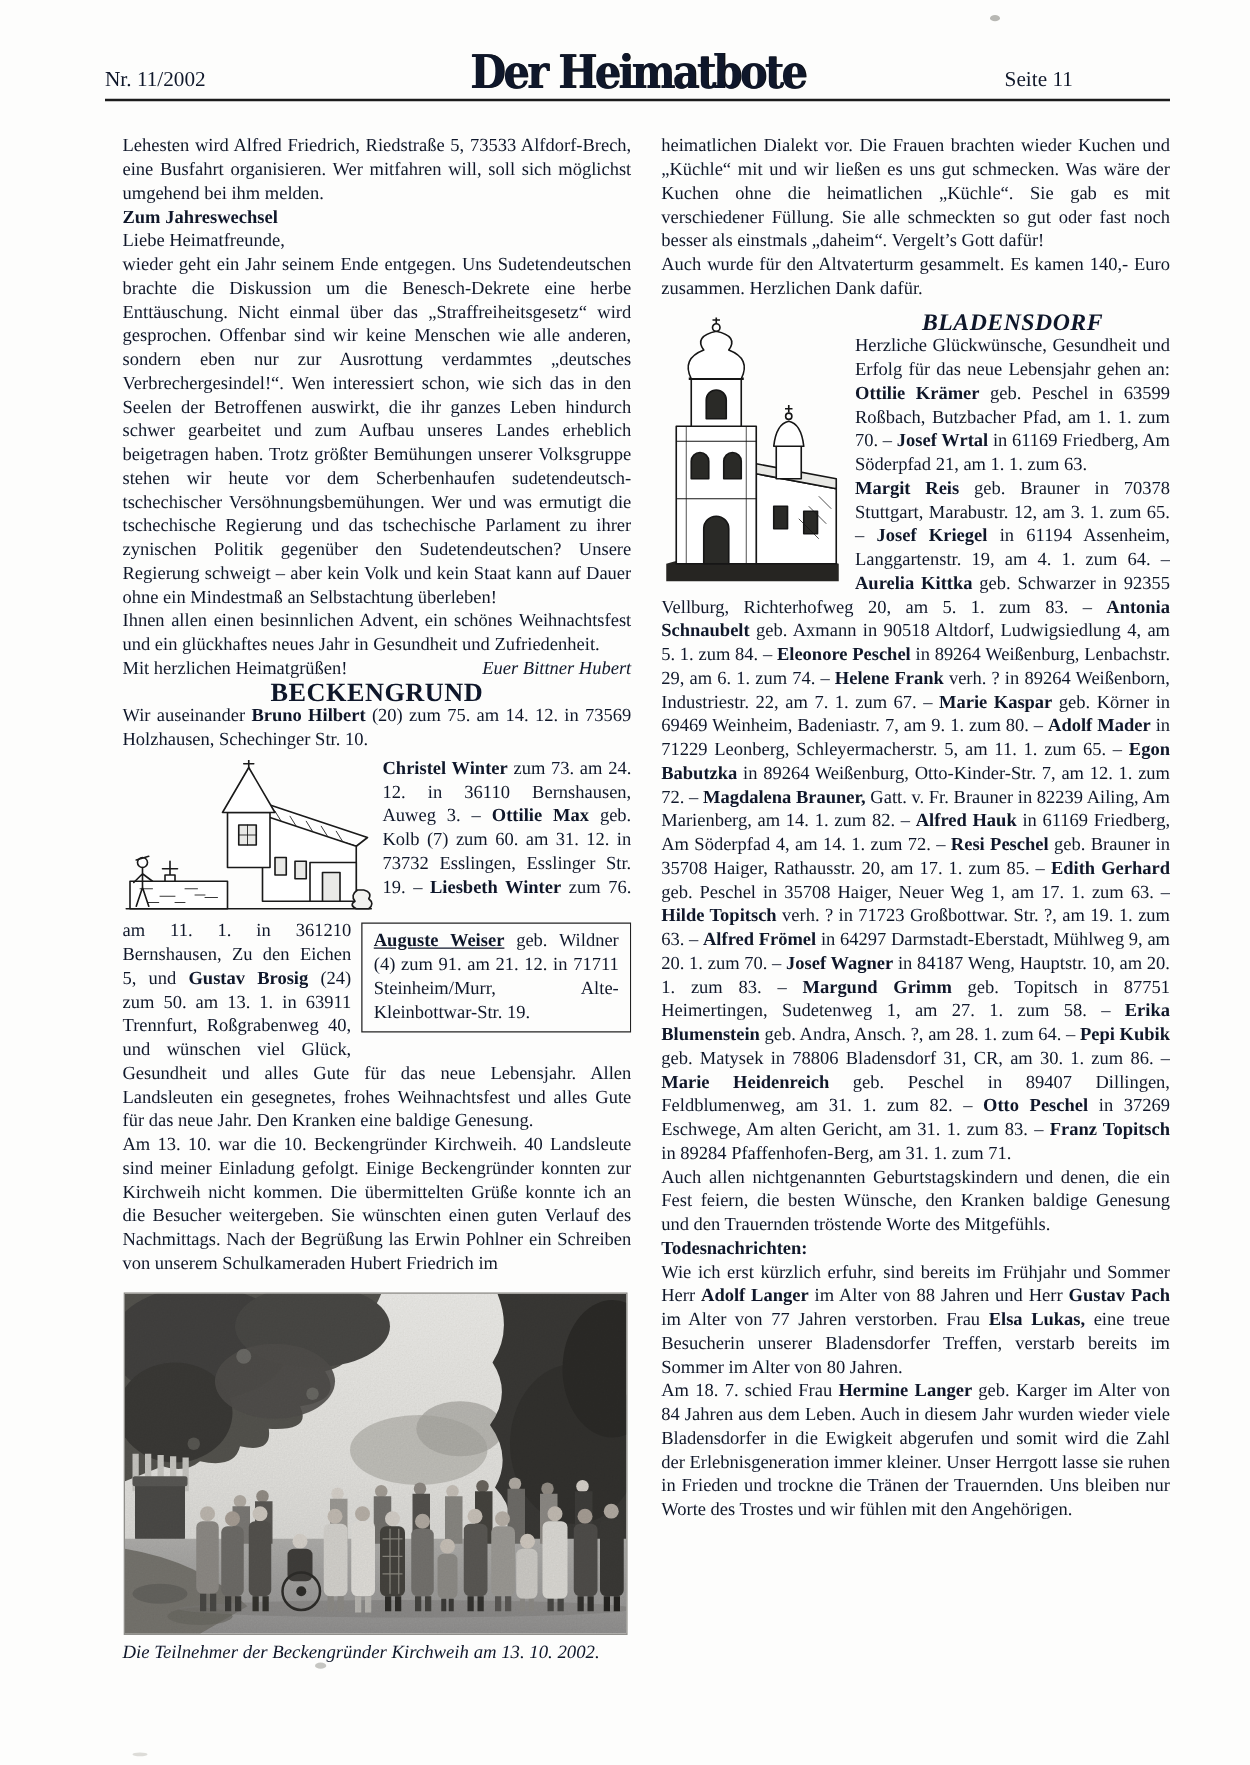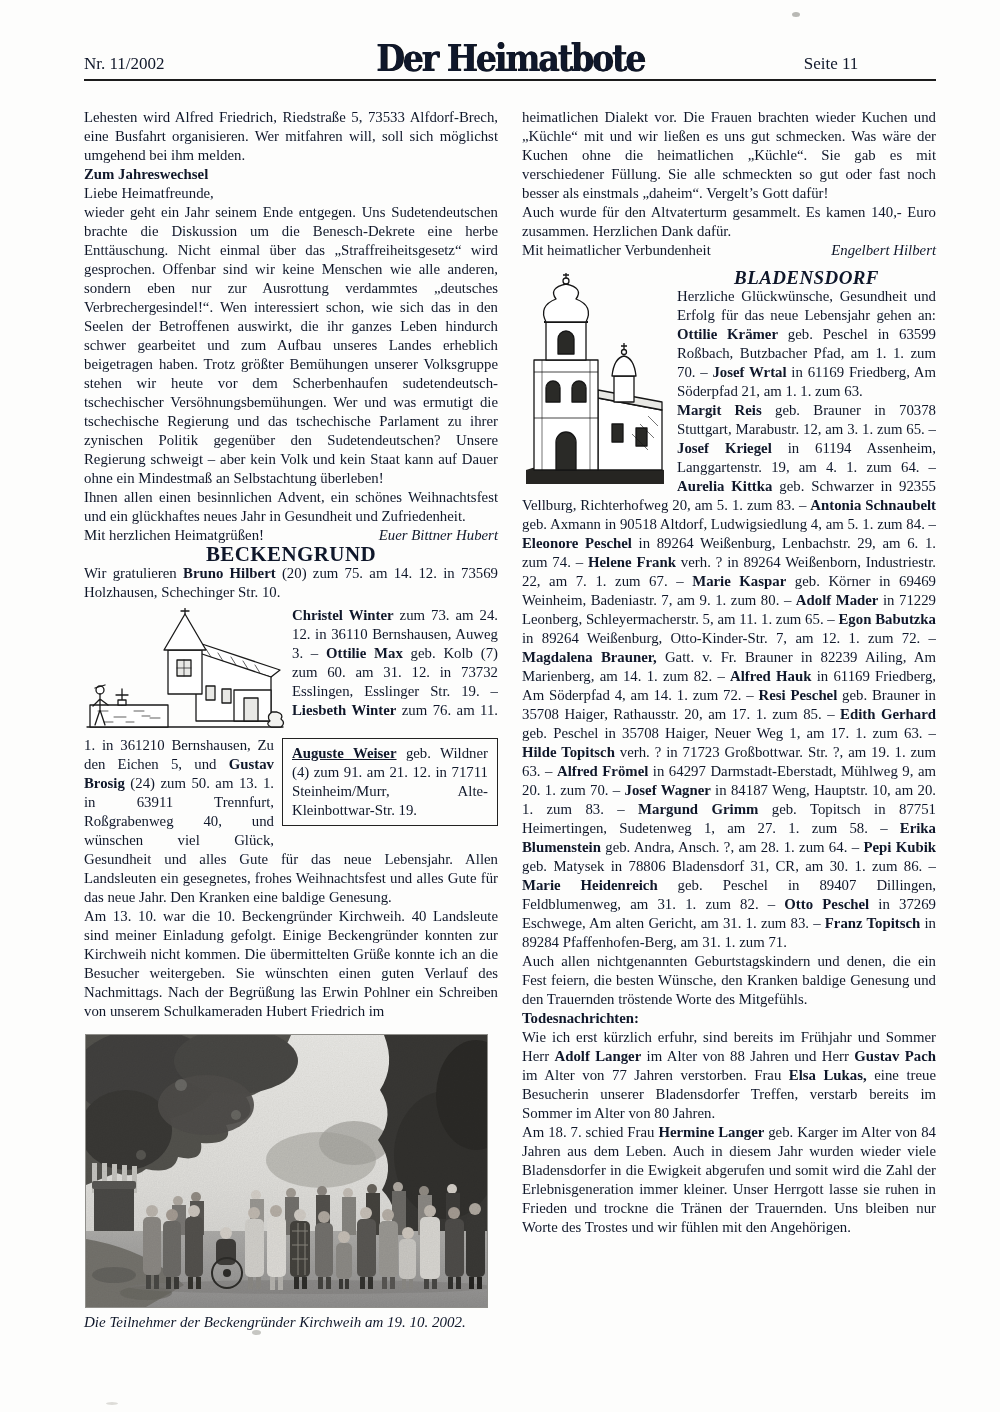--- a/index.html
+++ b/index.html
@@ -7,21 +7,21 @@
         color:#0f172a;font-family:"Liberation Serif",serif;overflow:hidden;}
   
   .hdr{position:absolute;top:46px;left:84px;right:64px;display:flex;align-items:flex-end;
        border-bottom:2.5px solid #1c1c1c;padding-bottom:5px;}
   .hdr .issue{width:210px;font-size:17px;}
   .hdr .masthead{flex:1;text-align:center;font-family:"DejaVu Serif",serif;font-weight:700;
        font-size:33px;letter-spacing:-2px;line-height:0.85;transform:scaleY(1.12);
        transform-origin:bottom;text-shadow:0.7px 0 0 #111;}
   .hdr .pageno{width:210px;text-align:center;font-size:17px;}
   
-  .cols{position:absolute;top:108px;left:84px;right:64px;display:flex;gap:24px;}
+  .cols{position:absolute;top:108px;left:98px;right:64px;display:flex;gap:24px;}
   .col{width:414px;font-size:14.8px;line-height:19px;text-align:justify;}
   .col p{margin:0;} .mt10{margin-top:10px;} .mt16{margin-top:16px;}
   .subhead{font-weight:700;margin:7px 0 0;}
   .secthead{text-align:center;font-weight:700;font-size:21px;letter-spacing:.4px;margin:13px 0 2px;}
   .signline{display:flex;justify-content:space-between;}
   .ital{font-style:italic;}
   
   .beck-block{overflow:hidden;margin-top:4px;}
   .church-left{float:left;width:202px;height:128px;margin:2px 6px 0 0;}
   .notice-box{float:right;width:196px;border:1.5px solid #222;padding:5px 9px;margin:2px 0 6px 8px;}
@@ -61,21 +61,21 @@
       <p class="subhead">Zum Jahreswechsel</p>
       <p>Liebe Heimatfreunde,</p>
       <p><span>wieder geht ein Jahr seinem Ende entgegen. Uns Sudetendeutschen brachte die Diskussion um die Benesch-Dekrete eine herbe Enttäuschung. Nicht einmal über das „Straffreiheitsgesetz“ wird gesprochen. Offenbar sind wir keine Menschen wie alle anderen, sondern eben nur zur Ausrottung verdammtes „deutsches Verbrechergesindel!“. Wen interessiert schon, wie sich das in den Seelen der Betroffenen auswirkt, die ihr ganzes Leben hindurch schwer gearbeitet und zum Aufbau unseres Landes erheblich beigetragen haben. Trotz größter Bemühungen unserer Volksgruppe stehen wir heute vor dem Scherbenhaufen sudetendeutsch-tschechischer Versöhnungsbemühungen. Wer und was ermutigt die tschechische Regierung und das tschechische Parlament zu ihrer zynischen Politik gegenüber den Sudetendeutschen? Unsere Regierung schweigt – aber kein Volk und kein Staat kann auf Dauer ohne ein Mindestmaß an Selbstachtung überleben!</span></p>
       <p><span>Ihnen allen einen besinnlichen Advent, ein schönes Weihnachtsfest und ein glückhaftes neues Jahr in Gesundheit und Zufriedenheit.</span></p>
       <p class="signline">
         <span>Mit herzlichen Heimatgrüßen!</span>
         <span class="ital">Euer Bittner Hubert</span>
       </p>
 
       <p class="secthead">BECKENGRUND</p>
-      <p><span>Wir gratulieren </span><span style="font-weight: 700;">Bruno Hilbert</span><span> (20) zum 75. am 14. 12. in 73569 Holzhausen, Schechinger Str. 10.</span></p>
+      <p><span>Wir auseinander </span><span style="font-weight: 700;">Bruno Hilbert</span><span> (20) zum 75. am 14. 12. in 73569 Holzhausen, Schechinger Str. 10.</span></p>
 
       <div class="beck-block">
         <svg class="church-left" viewBox="0 0 202 128" aria-hidden="true">
           <g stroke="#1a1a1a" fill="#ffffff" stroke-width="1.3" stroke-linejoin="round" stroke-linecap="round">
             <path d="M3 119 L199 119" fill="none"></path>
             <path d="M112 34 L196 62 L187 69 L104 44 Z"></path>
             <path d="M112 44 L187 69 L187 113 L112 113 Z"></path>
             <path d="M122 41 L127 49 M134 45 L139 53 M147 49 L152 57 M159 53 L164 61 M171 57 L176 65" stroke-width="0.7" fill="none"></path>
             <path d="M150 82 L187 82 L187 113 L150 113 Z"></path>
             <rect x="160" y="90" width="14" height="23" fill="#e9e9e6"></rect>
@@ -234,30 +234,26 @@
               <rect x="362" y="242" width="5" height="12" fill="#32312e"></rect>
               <rect x="370" y="242" width="5" height="12" fill="#32312e"></rect>
             <circle cx="389" cy="174" r="6" fill="#b3aca3"></circle>
               <rect x="380" y="180" width="19" height="62" rx="5" fill="#3b3a37"></rect>
               <rect x="383" y="242" width="5" height="12" fill="#262522"></rect>
               <rect x="391" y="242" width="5" height="12" fill="#262522"></rect>
           </g>
           <rect width="401" height="272" filter="url(#grain)" opacity="0.10"></rect>
         </svg>
       </div>
-      <p class="caption">Die Teilnehmer der Beckengründer Kirchweih am 19. 10. 2002.</p>
+      <p class="caption">Die Teilnehmer der Beckengründer Kirchweih am 13. 10. 2002.</p>
     </div>
 
     <div class="col">
       <p><span>heimatlichen Dialekt vor. Die Frauen brachten wieder Kuchen und „Küchle“ mit und wir ließen es uns gut schmecken. Was wäre der Kuchen ohne die heimatlichen „Küchle“. Sie gab es mit verschiedener Füllung. Sie alle schmeckten so gut oder fast noch besser als einstmals „daheim“. Vergelt’s Gott dafür!</span></p>
       <p><span>Auch wurde für den Altvaterturm gesammelt. Es kamen 140,- Euro zusammen. Herzlichen Dank dafür.</span></p>
-      <p class="signline">
-        <span>Mit heimatlicher Verbundenheit</span>
-        <span class="ital">Engelbert Hilbert</span>
-      </p>
 
       <div class="blad-block">
         <svg class="church-right" viewBox="0 0 146 218" aria-hidden="true">
           <g stroke="#161616" fill="#ffffff" stroke-width="1.3" stroke-linejoin="round">
             <path d="M4 198 q20 -7 42 -3 q30 5 60 1 q22 -3 36 2 l0 14 l-138 0 Z" fill="#262522" stroke="none"></path>
             <path d="M76 126 L140 138 L140 198 L76 198 Z"></path>
             <path d="M76 118 L140 130 L140 138 L76 126 Z" fill="#e8e8e4"></path>
             <rect x="90" y="152" width="11" height="18" fill="#2a2a27"></rect>
             <rect x="114" y="156" width="11" height="18" fill="#2a2a27"></rect>
             <path d="M126 144 l10 10 M118 152 l14 14 M110 162 l16 16" stroke-width="0.6" fill="none"></path>

